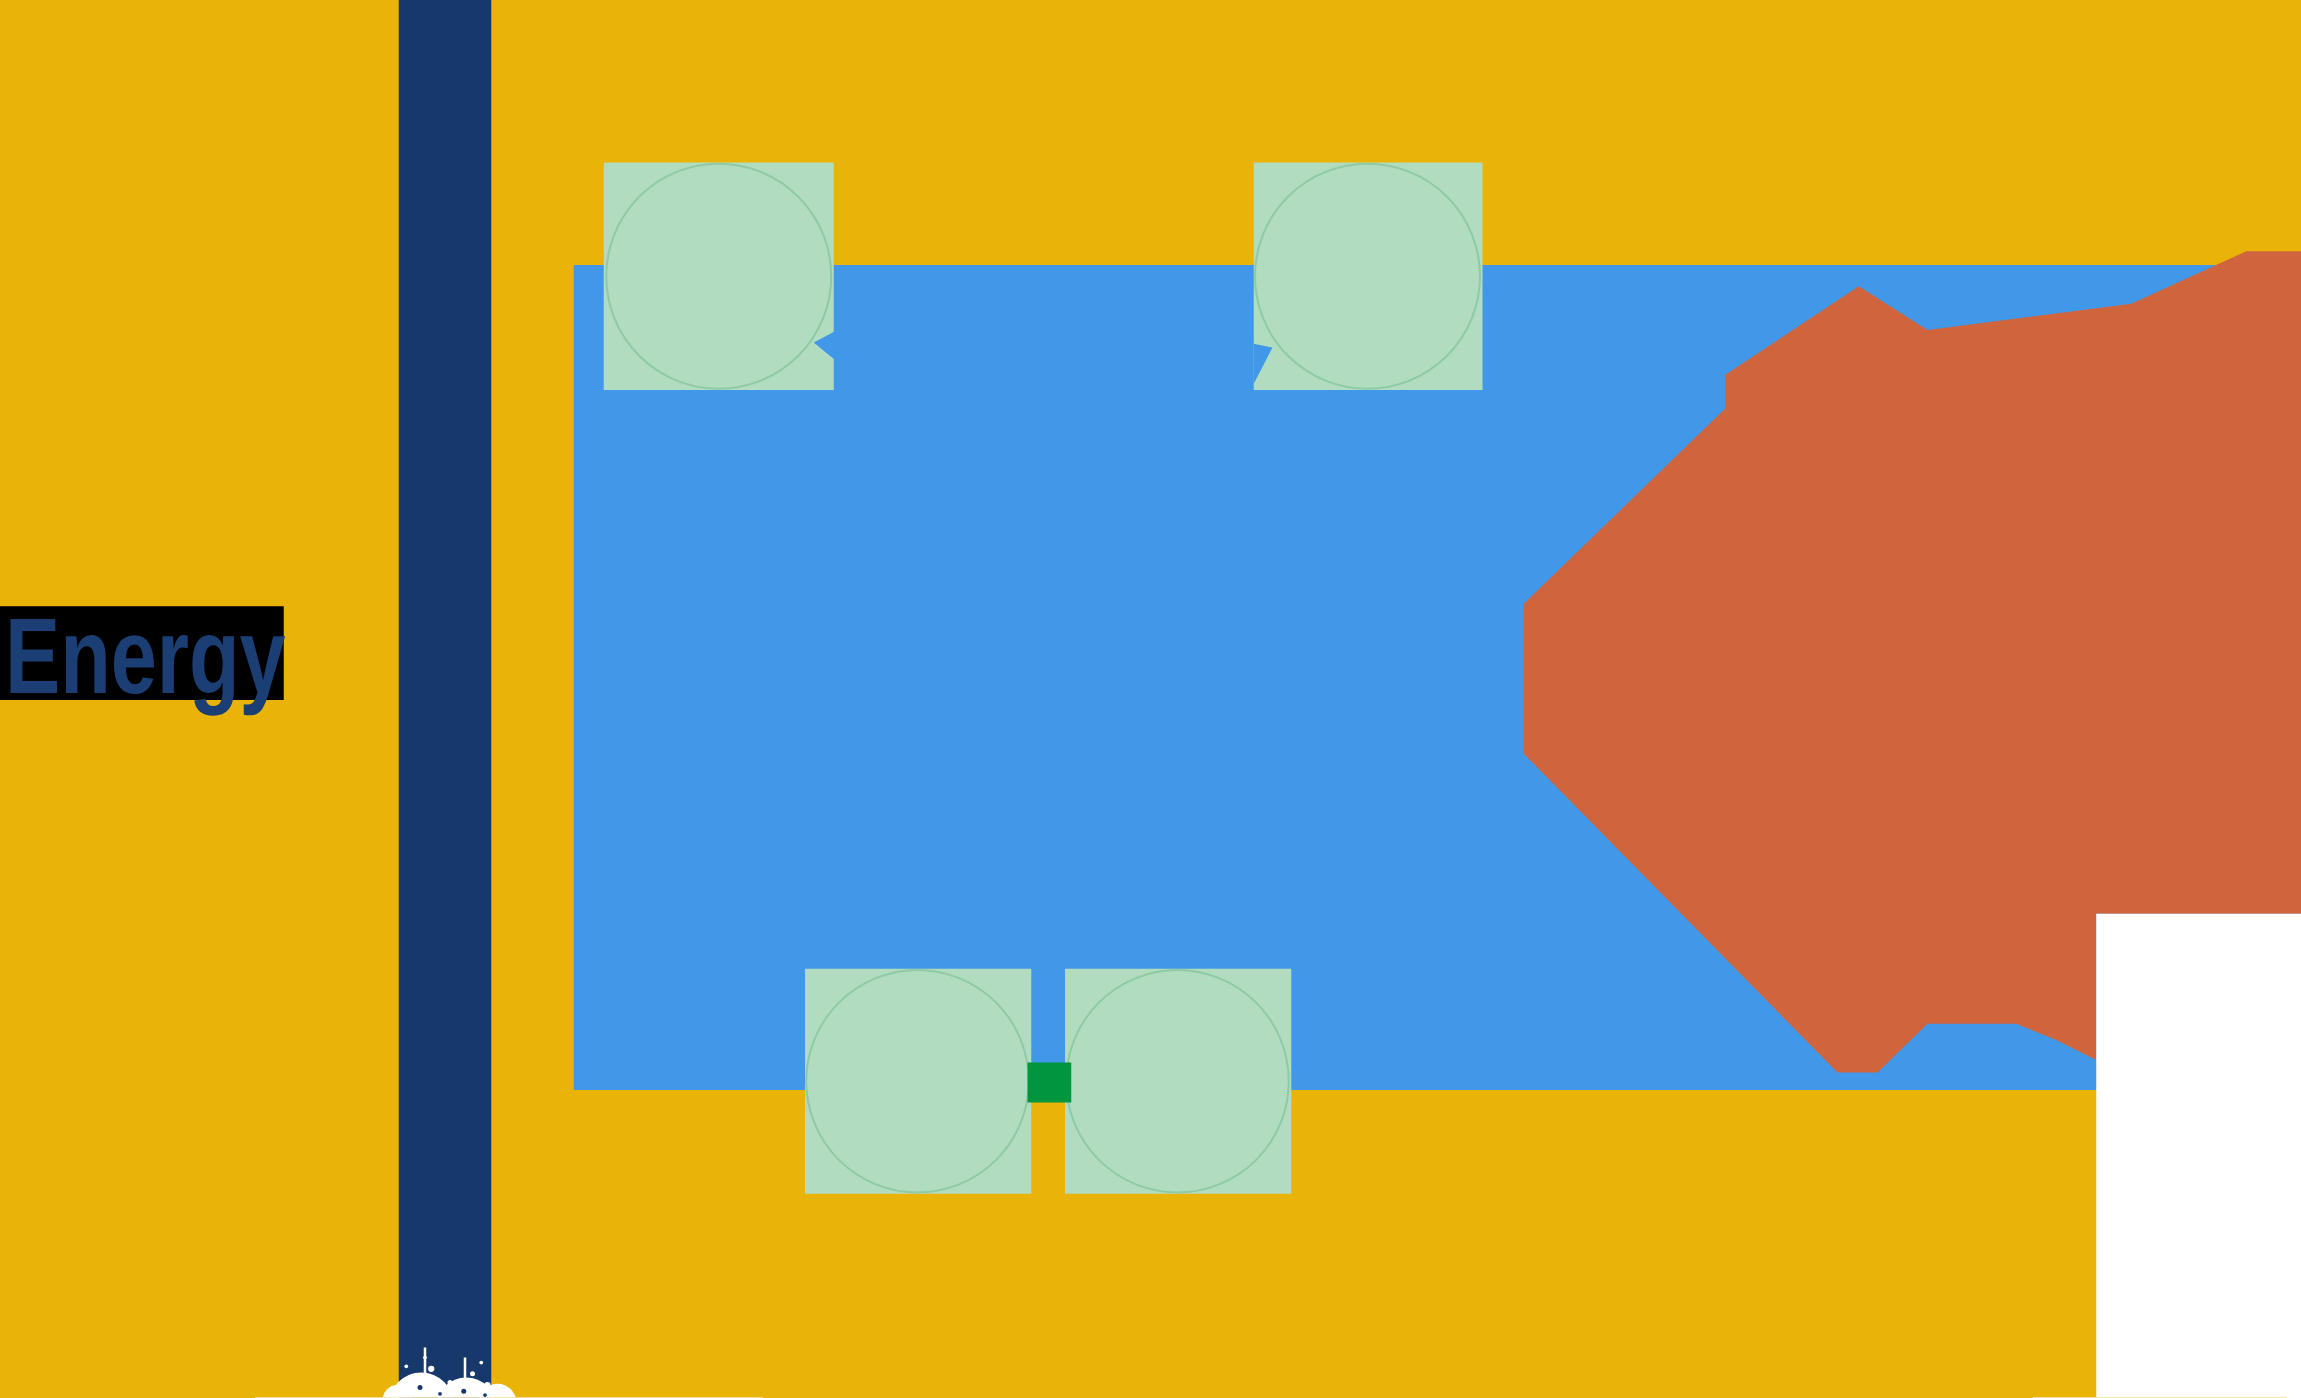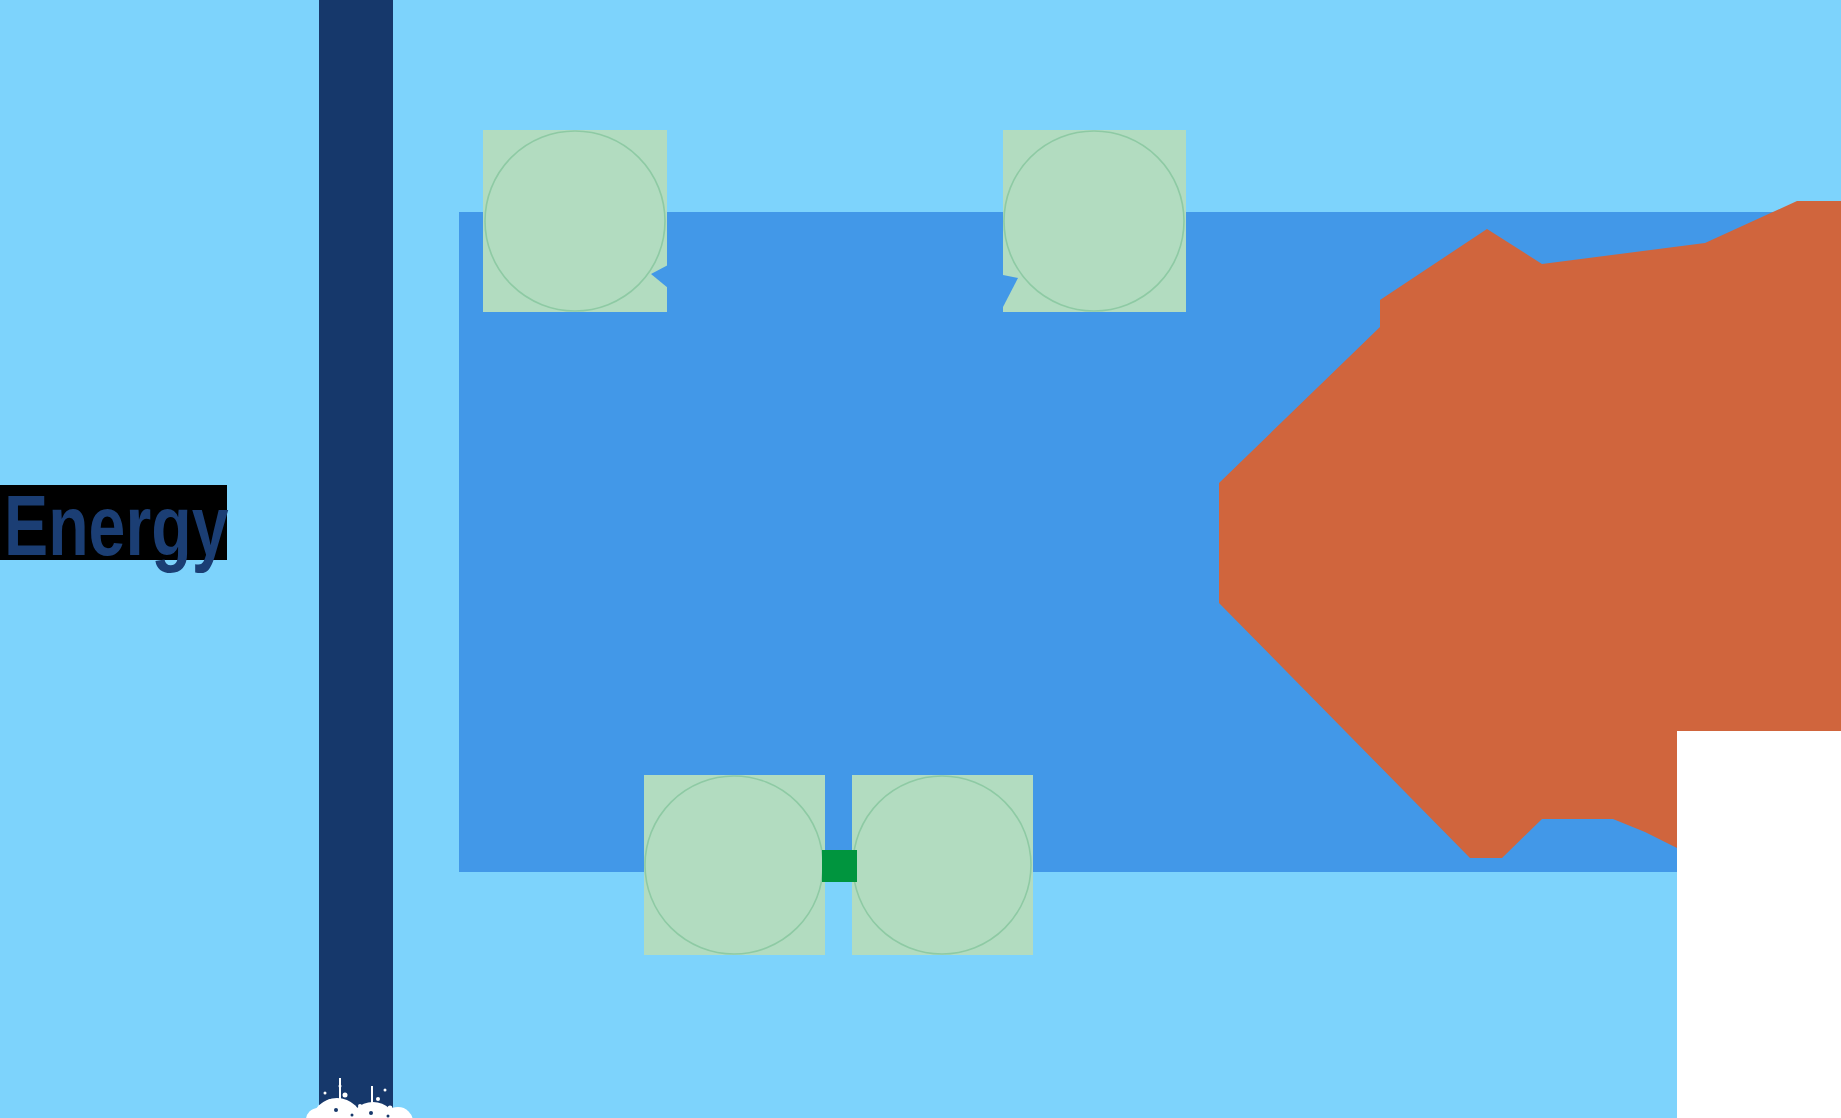--- a/index.html
+++ b/index.html
@@ -1,18 +1,18 @@
 <!DOCTYPE html>
 <html><head>
 <meta charset="utf-8">
 <style>
   html,body{margin:0;padding:0;background:#ffffff;}
   #canvas{
     position:relative;width:1841px;height:1118px;overflow:hidden;
-    background:#7dd3fc;font-family:"Liberation Sans",sans-serif;
+    background:#eab308;font-family:"Liberation Sans",sans-serif;
   }
   #scene{position:absolute;left:0;top:0;width:1841px;height:1118px;display:block;}
   .node-circle{fill:none;stroke:#8ecaa4;stroke-width:1.6px;}
   #energy-label-box{
     position:absolute;left:0;top:485px;width:227px;height:75px;background:#000000;
   }
   #energy-label-text{
     position:absolute;left:4px;top:482px;
     font-size:86px;font-weight:700;line-height:1;color:#1b3e74;
     transform:scaleX(0.77);transform-origin:left top;white-space:nowrap;

